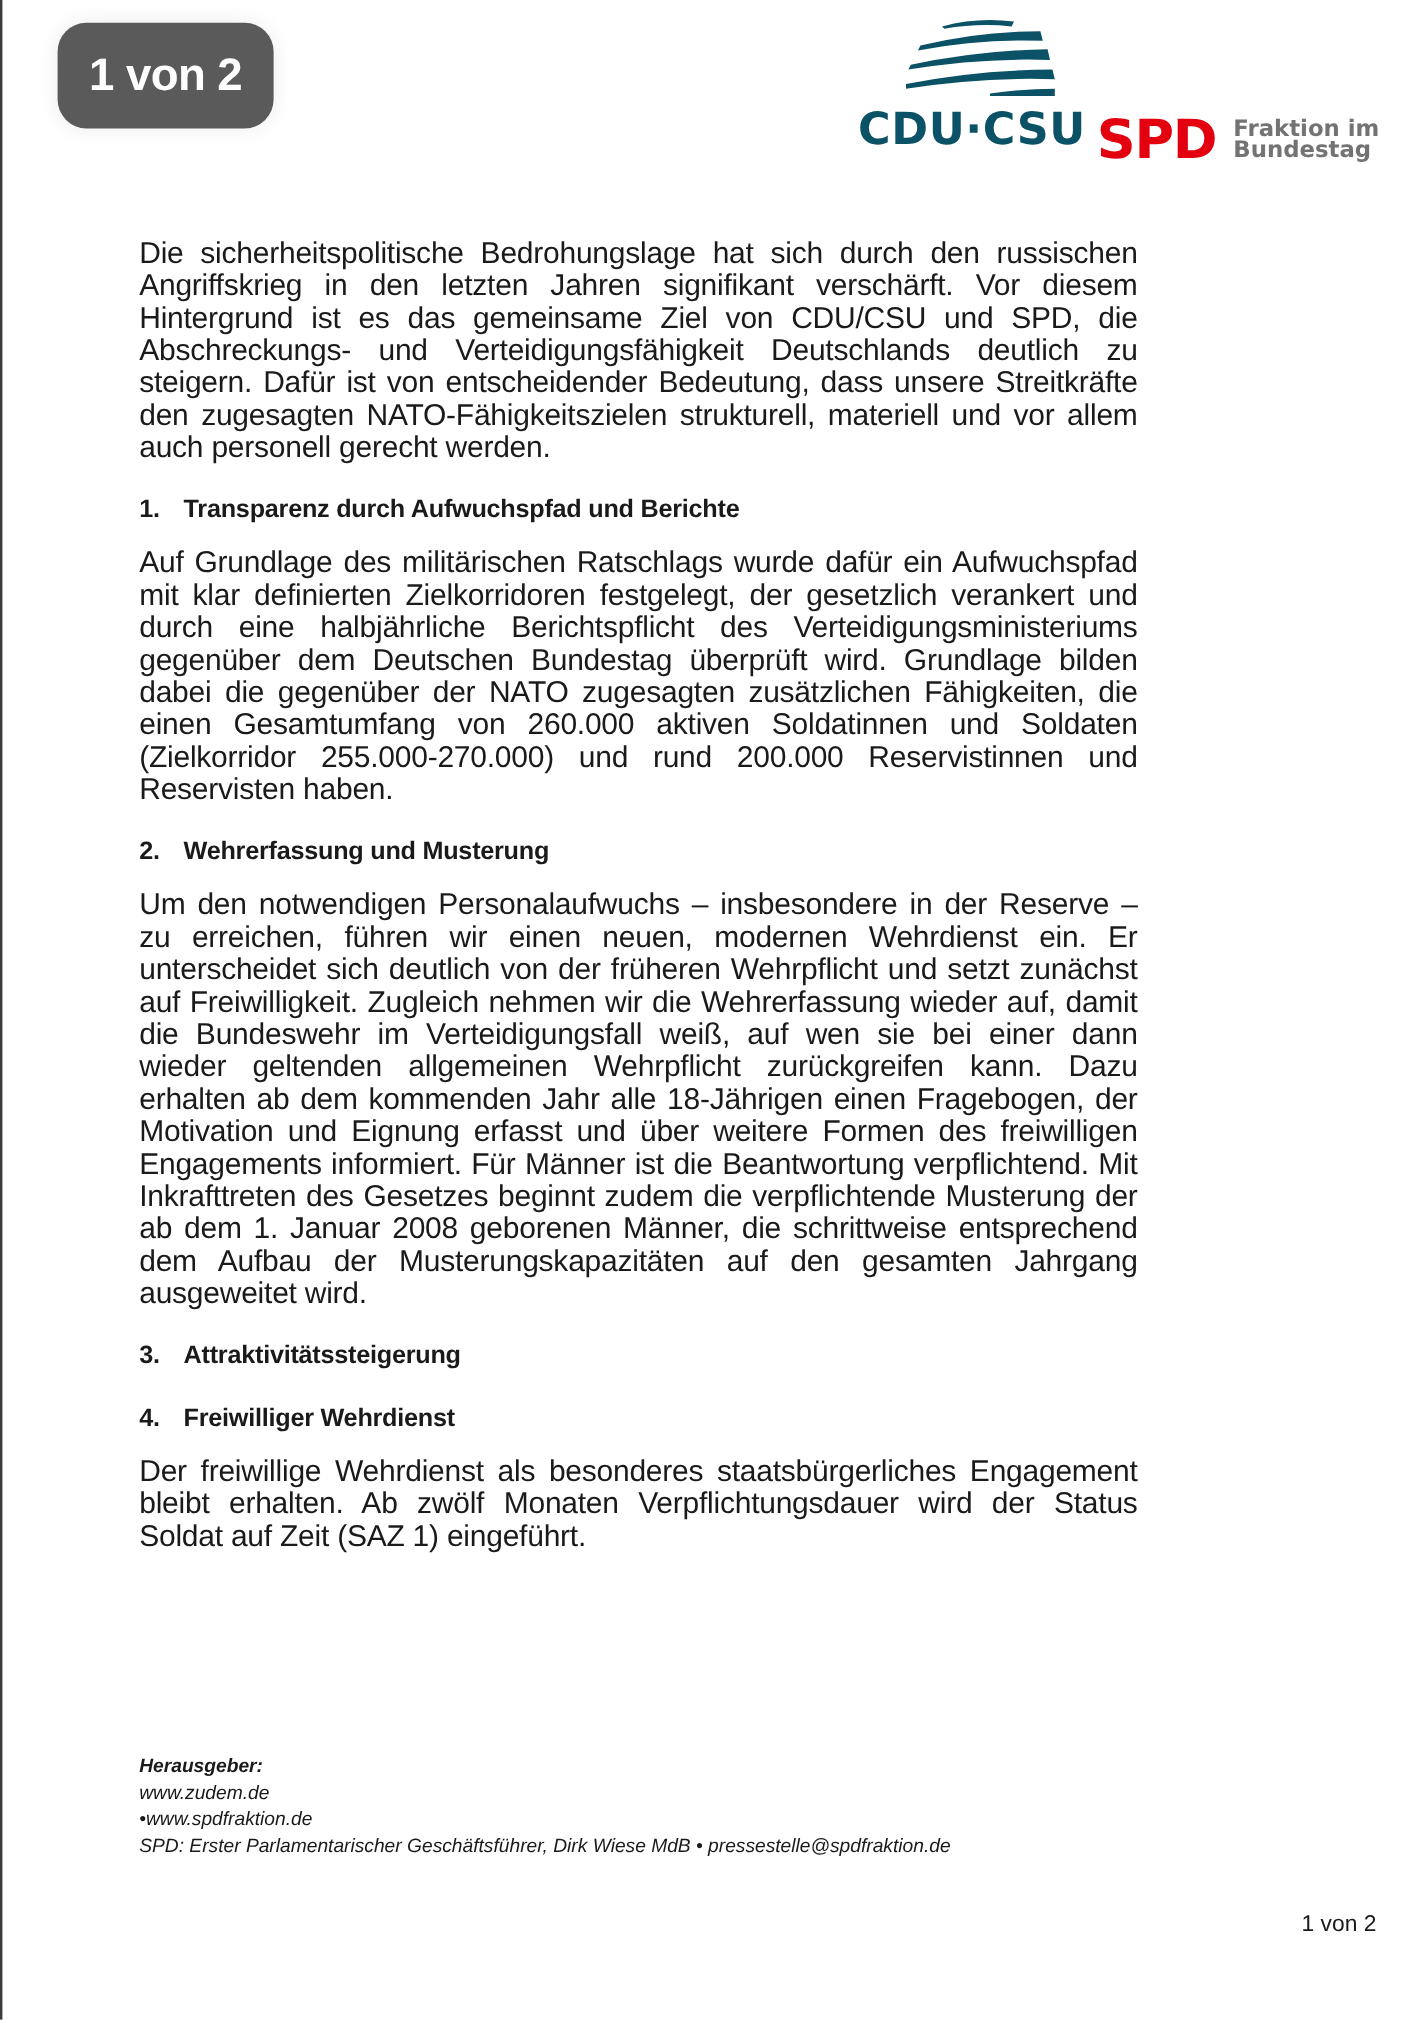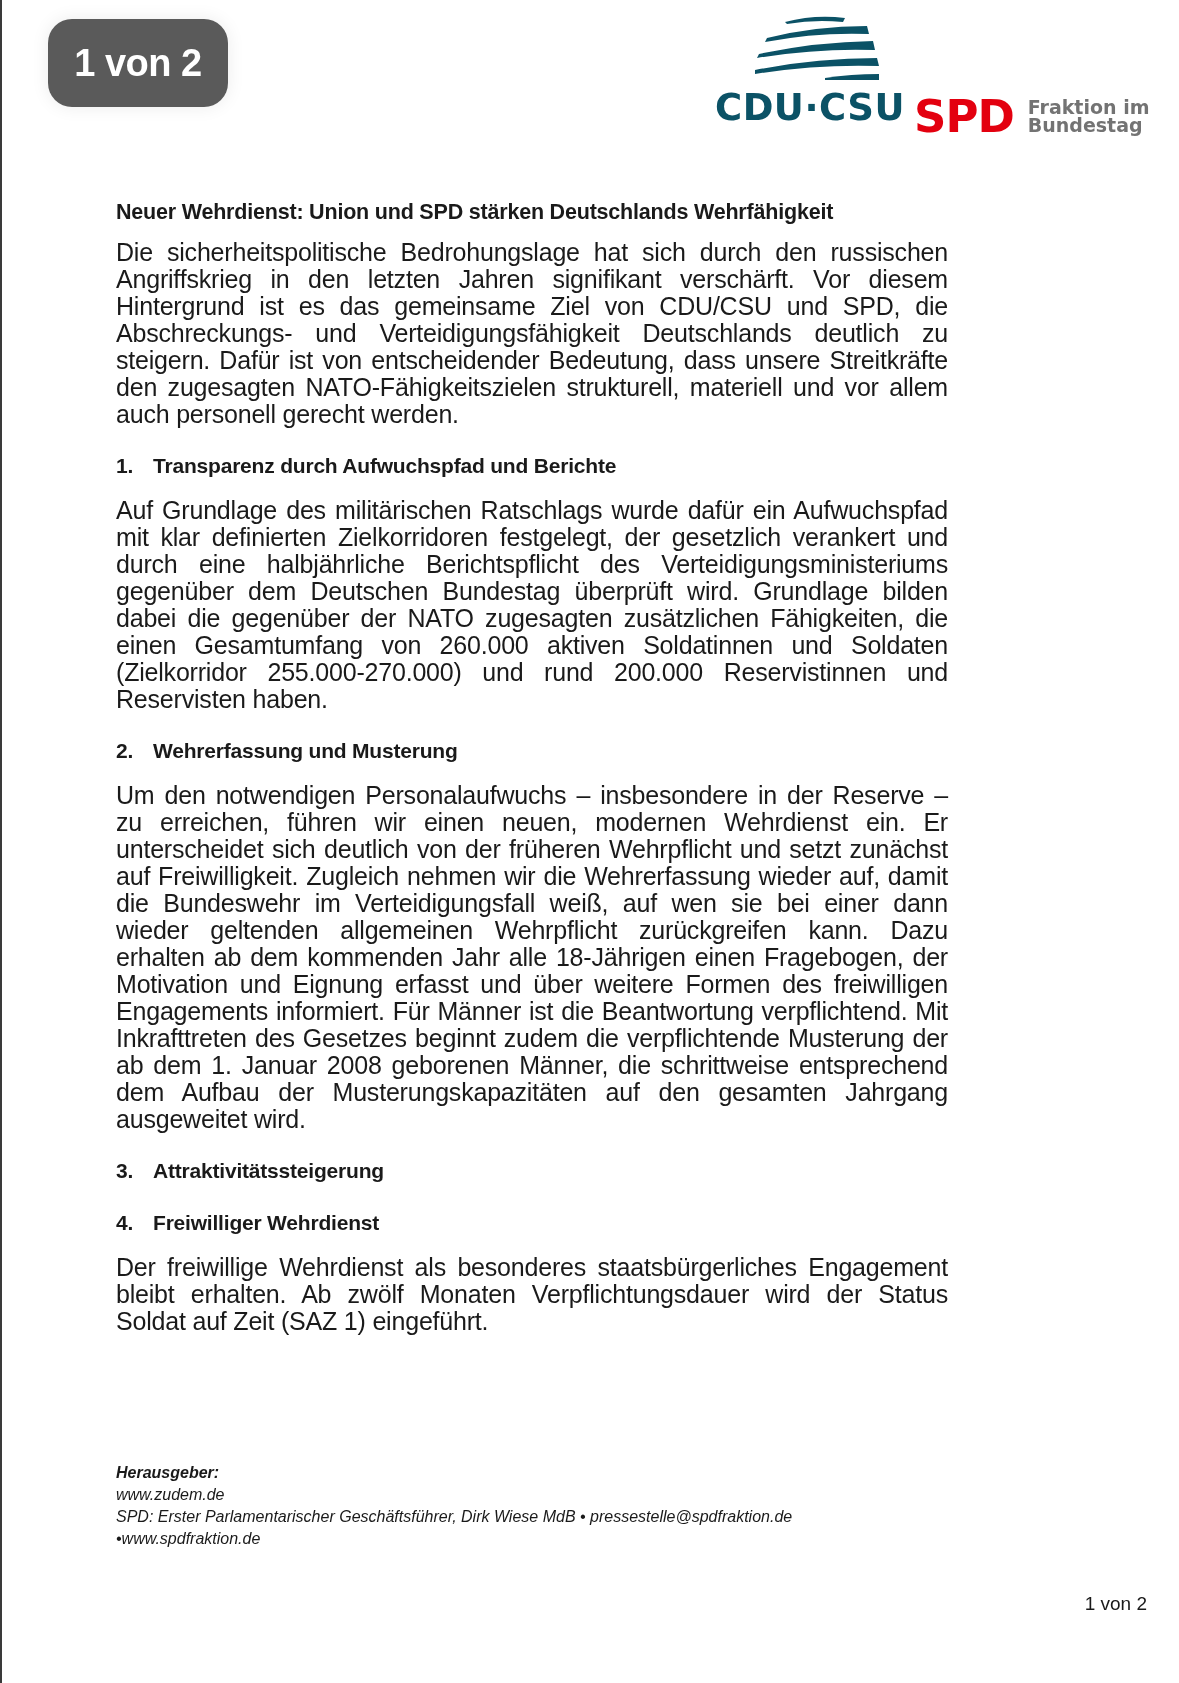--- a/index.html
+++ b/index.html
@@ -66,21 +66,20 @@
 
 <div class="spd-logo">
   <span class="spd-mark">SPD</span>
   <div class="spd-sub">
     <div>Fraktion im</div>
     <div>Bundestag</div>
   </div>
 </div>
 
 <div class="doc">
-  <h1 class="doc-title">Neuer Wehrdienst: Union und SPD stärken Deutschlands Wehrfähigkeit</h1>
   <p class="para">Die sicherheitspolitische Bedrohungslage hat sich durch den russischen Angriffskrieg in den letzten Jahren signifikant verschärft. Vor diesem Hintergrund ist es das gemeinsame Ziel von CDU/CSU und SPD, die Abschreckungs- und Verteidigungsfähigkeit Deutschlands deutlich zu steigern. Dafür ist von entscheidender Bedeutung, dass unsere Streitkräfte den zugesagten NATO-Fähigkeitszielen strukturell, materiell und vor allem auch personell gerecht werden.</p>
 
   <div class="sec-head">
     <span class="num">1.</span>
     <span>Transparenz durch Aufwuchspfad und Berichte</span>
   </div>
   <p class="para">Auf Grundlage des militärischen Ratschlags wurde dafür ein Aufwuchspfad mit klar definierten Zielkorridoren festgelegt, der gesetzlich verankert und durch eine halbjährliche Berichtspflicht des Verteidigungsministeriums gegenüber dem Deutschen Bundestag überprüft wird. Grundlage bilden dabei die gegenüber der NATO zugesagten zusätzlichen Fähigkeiten, die einen Gesamtumfang von 260.000 aktiven Soldatinnen und Soldaten (Zielkorridor 255.000-270.000) und rund 200.000 Reservistinnen und Reservisten haben.</p>
 
   <div class="sec-head">
     <span class="num">2.</span>
@@ -96,17 +95,17 @@
   <div class="sec-head">
     <span class="num">4.</span>
     <span>Freiwilliger Wehrdienst</span>
   </div>
   <p class="para">Der freiwillige Wehrdienst als besonderes staatsbürgerliches Engagement bleibt erhalten. Ab zwölf Monaten Verpflichtungsdauer wird der Status Soldat auf Zeit (SAZ 1) eingeführt.</p>
 </div>
 
 <div class="footer">
   <div class="fh">Herausgeber:</div>
   <div>www.zudem.de</div>
+  <div>•www.spdfraktion.de</div>
   <div>SPD: Erster Parlamentarischer Geschäftsführer, Dirk Wiese MdB • pressestelle@spdfraktion.de</div>
-  <div>•www.spdfraktion.de</div>
 </div>
 
 <div class="page-num">1 von 2</div>
 
 </body></html>

